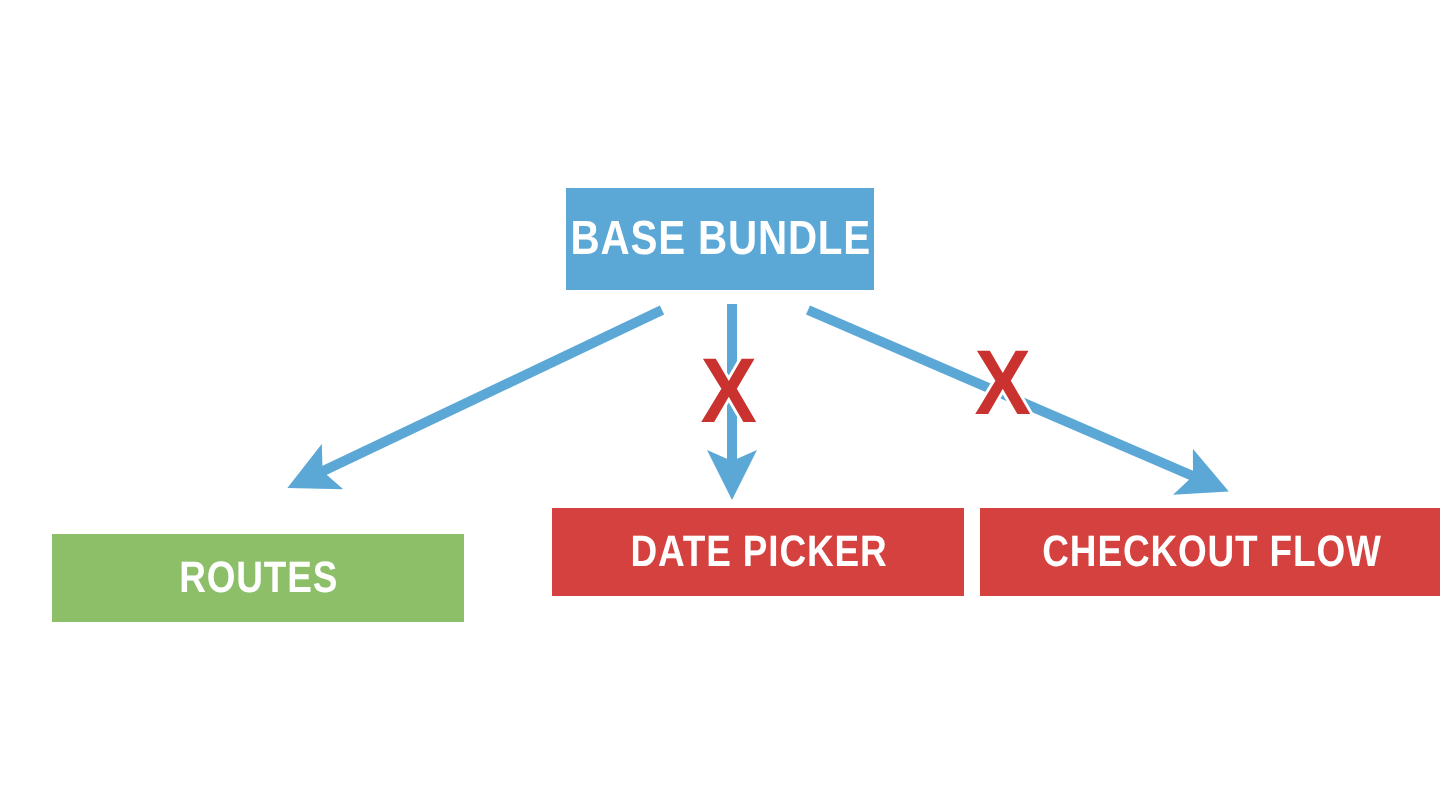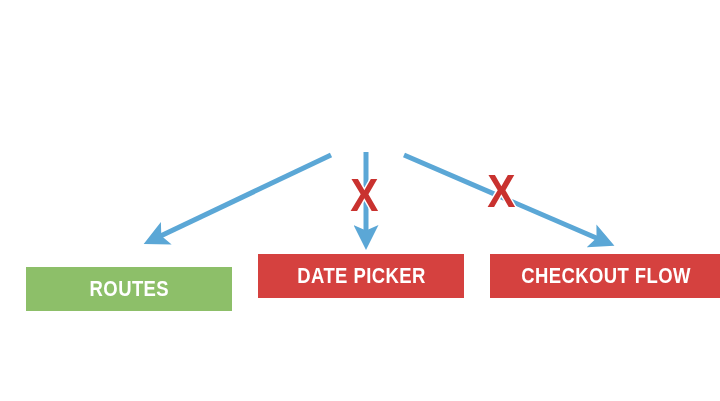--- a/index.html
+++ b/index.html
@@ -101,26 +101,29 @@
       </marker>
     </defs>
 
     <line x1="331" y1="155" x2="150" y2="241" stroke="#5ba7d6" stroke-width="5" marker-end="url(#arrowhead)"></line>
 
     <line x1="366" y1="152" x2="366" y2="243" stroke="#5ba7d6" stroke-width="5" marker-end="url(#arrowhead)"></line>
 
     <line x1="404" y1="155" x2="608" y2="243" stroke="#5ba7d6" stroke-width="5" marker-end="url(#arrowhead)"></line>
   </svg>
 
+  <div class="node-box" id="node-base-bundle" style="background:#5ba7d6;">
+    <span class="node-label">BASE BUNDLE</span>
+  </div>
 
   <div class="node-box" id="node-routes" style="background:#8dbf69;">
     <span class="node-label">ROUTES</span>
   </div>
 
-  <div class="node-box" id="node-date-picker" style="background:#d5413f;">
+  <div class="node-box" id="node-date-picker" style="background:#d5413f;margin-left:18px;">
     <span class="node-label">DATE PICKER</span>
   </div>
 
   <div class="node-box" id="node-checkout-flow" style="background:#d5413f;">
     <span class="node-label">CHECKOUT FLOW</span>
   </div>
 
   <span class="x-mark" id="x-mark-date-picker">X</span>
 
   <span class="x-mark" id="x-mark-checkout-flow">X</span>

